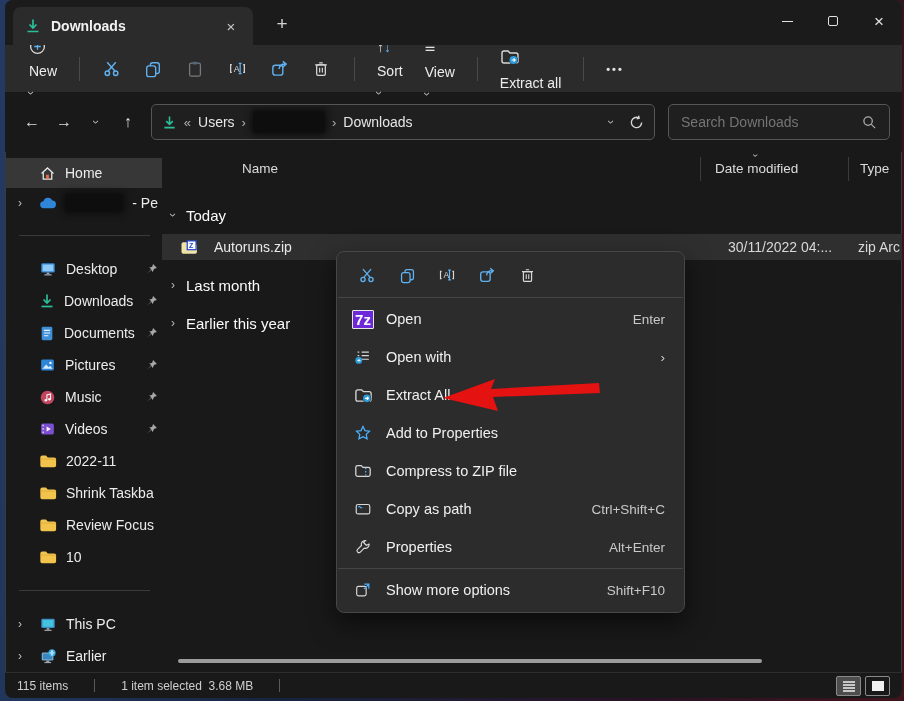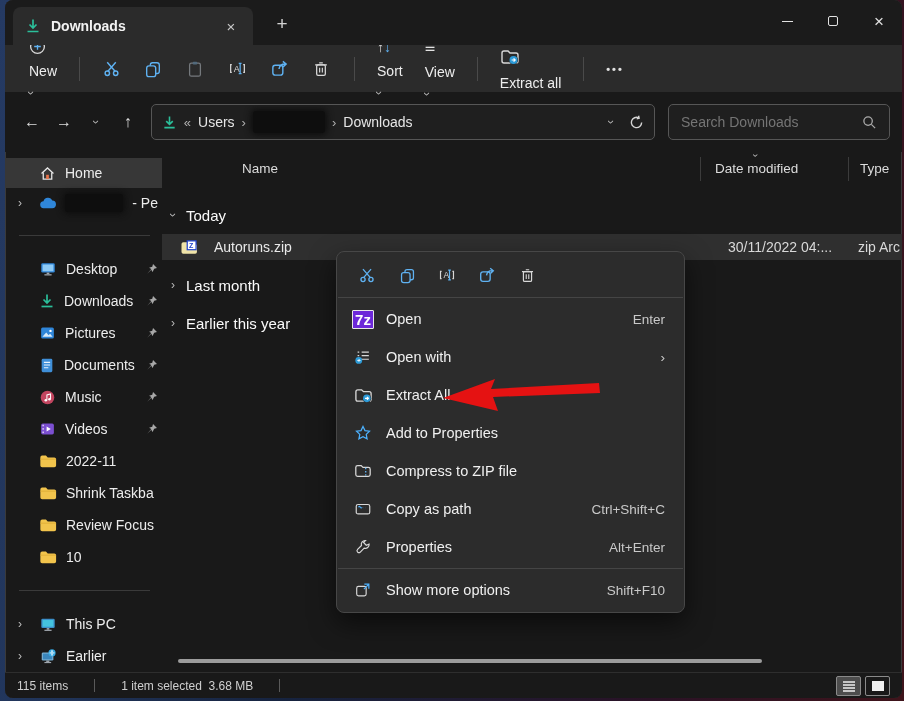--- a/index.html
+++ b/index.html
@@ -280,38 +280,38 @@
               <path d="M2.5 13.5 h11" stroke="#2bbf9a" stroke-width="1.7"></path>
             </svg>
           <span>Downloads</span>
           <span class="sb-pin">
               <svg width="12" height="12" viewBox="0 0 14 14">
                 <path d="M8.2 1.2 L12.8 5.8 L9.6 6.7 L7.6 10.4 L6.2 7.8 L1.4 12.6 L6.2 7 L3.6 5.6 L7.3 4.4 Z" fill="#a8a8a8"></path>
               </svg>
             </span>
         </div>
         <div class="sb-item">
-          <svg width="17" height="16" viewBox="0 0 20 18">
-              <rect x="2.5" y="2.5" width="15" height="13" rx="1.8" fill="#2f86d9"></rect>
-              <circle cx="13.5" cy="6.5" r="1.4" fill="#fff"></circle>
-              <path d="M4 13.5 L8.5 8.5 L11.3 11.5 L13 9.8 L16 13.5 Z" fill="#d9ecfc"></path>
-            </svg>
-          <span>Pictures</span>
+          <svg width="16" height="17" viewBox="0 0 18 19">
+              <rect x="3" y="2" width="12" height="15" rx="1.5" fill="#3f8fd8"></rect>
+              <path d="M5.5 6 h7 M5.5 9 h7 M5.5 12 h5" stroke="#eaf4fd" stroke-width="1.2"></path>
+            </svg>
+          <span>Documents</span>
           <span class="sb-pin">
               <svg width="12" height="12" viewBox="0 0 14 14">
                 <path d="M8.2 1.2 L12.8 5.8 L9.6 6.7 L7.6 10.4 L6.2 7.8 L1.4 12.6 L6.2 7 L3.6 5.6 L7.3 4.4 Z" fill="#a8a8a8"></path>
               </svg>
             </span>
         </div>
         <div class="sb-item">
-          <svg width="16" height="17" viewBox="0 0 18 19">
-              <rect x="3" y="2" width="12" height="15" rx="1.5" fill="#3f8fd8"></rect>
-              <path d="M5.5 6 h7 M5.5 9 h7 M5.5 12 h5" stroke="#eaf4fd" stroke-width="1.2"></path>
-            </svg>
-          <span>Documents</span>
+          <svg width="17" height="16" viewBox="0 0 20 18">
+              <rect x="2.5" y="2.5" width="15" height="13" rx="1.8" fill="#2f86d9"></rect>
+              <circle cx="13.5" cy="6.5" r="1.4" fill="#fff"></circle>
+              <path d="M4 13.5 L8.5 8.5 L11.3 11.5 L13 9.8 L16 13.5 Z" fill="#d9ecfc"></path>
+            </svg>
+          <span>Pictures</span>
           <span class="sb-pin">
               <svg width="12" height="12" viewBox="0 0 14 14">
                 <path d="M8.2 1.2 L12.8 5.8 L9.6 6.7 L7.6 10.4 L6.2 7.8 L1.4 12.6 L6.2 7 L3.6 5.6 L7.3 4.4 Z" fill="#a8a8a8"></path>
               </svg>
             </span>
         </div>
         <div class="sb-item">
           <svg width="17" height="17" viewBox="0 0 20 20">
               <circle cx="10" cy="10" r="8" fill="#c2455f"></circle>
               <path d="M9.3 13.2 V7 L13.6 5.9 V12" stroke="#fff" stroke-width="1.2" fill="none"></path>

